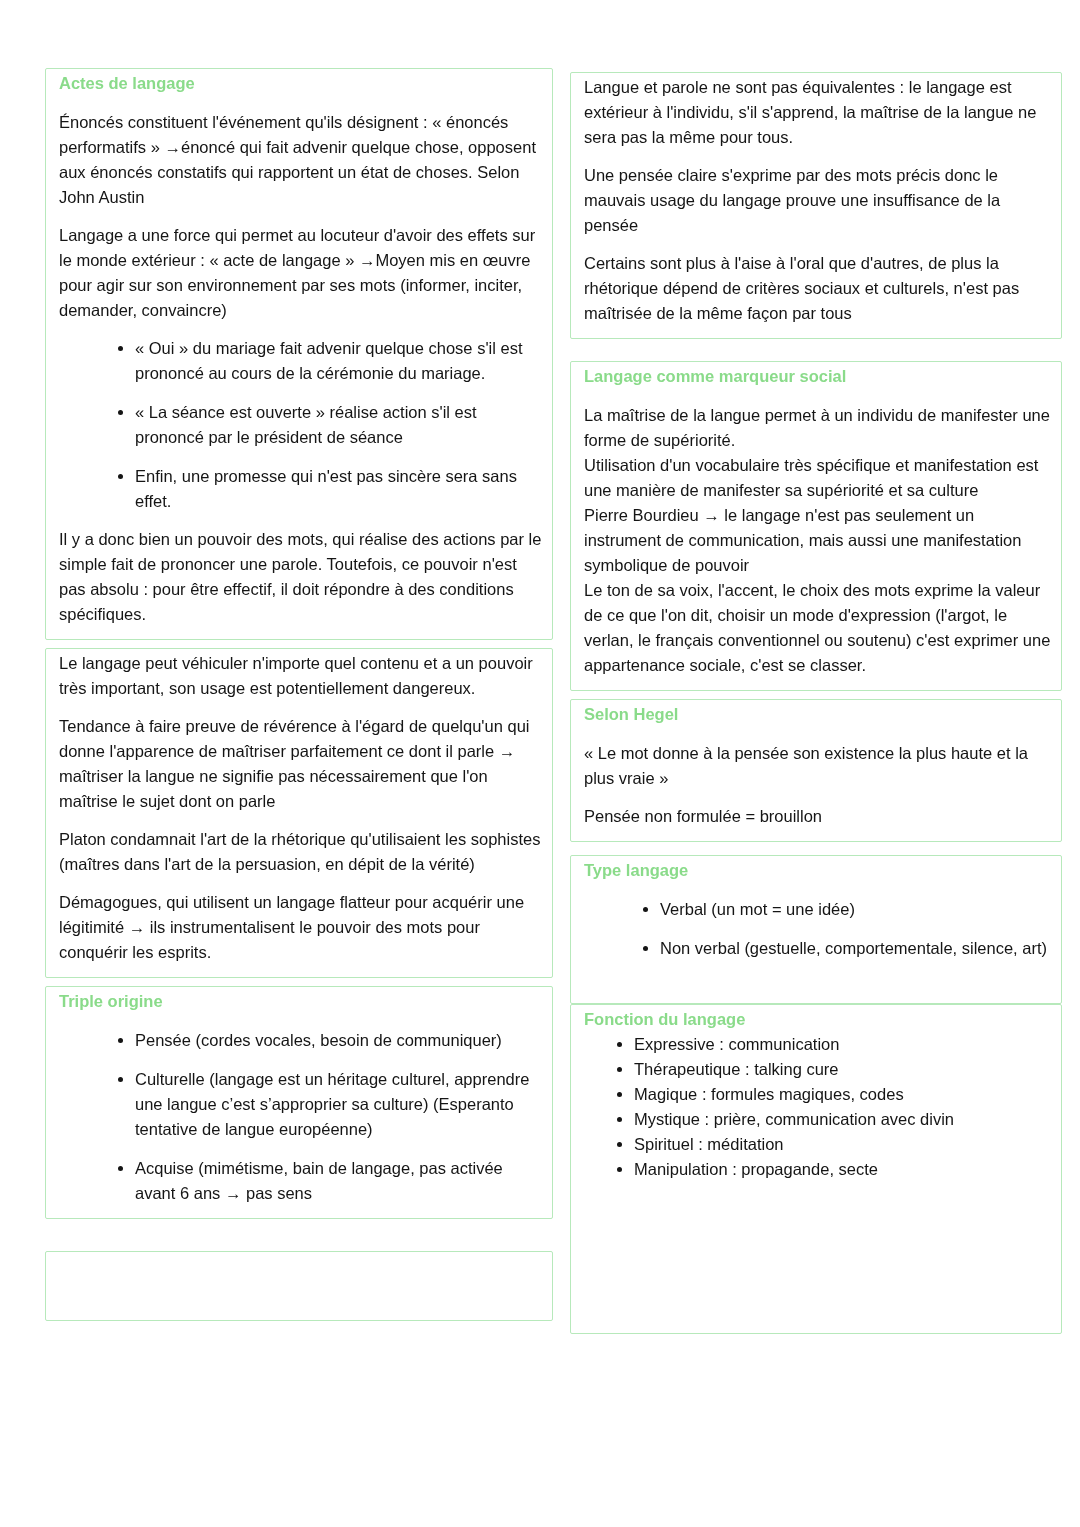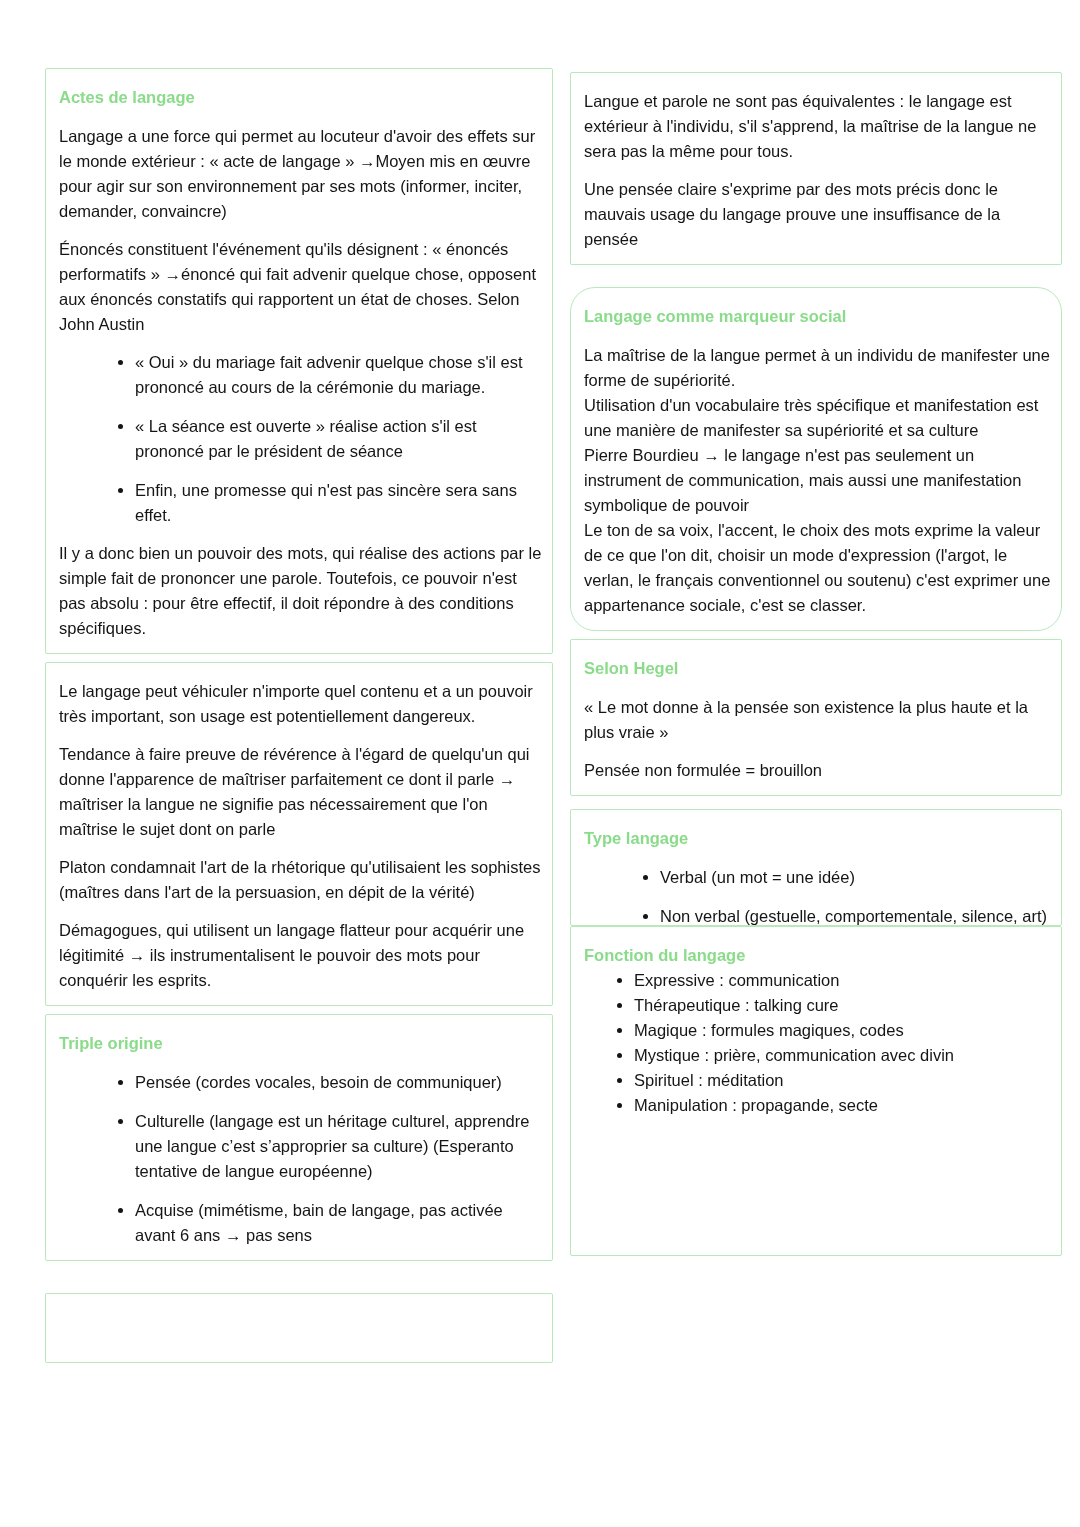--- a/index.html
+++ b/index.html
@@ -16,21 +16,21 @@
     line-height: 25px;
   }
   .column { position: absolute; }
   [data-name="column-left"]  { top: 68px; left: 45px;  width: 508px; }
   [data-name="column-right"] { top: 72px; left: 570px; width: 492px; }
 
   .box {
     border: 1.5px solid #b7e9bb;
     border-radius: 2px;
     background: #ffffff;
-    padding: 16px 10px 12px 13px;
+    padding: 2px 10px 12px 13px;
     margin-bottom: 8px;
   }
   .box-title {
     font-size: 16.5px;
     font-weight: bold;
     color: #8adb8a;
     line-height: 25px;
     margin-bottom: 14px;
   }
   .para { margin-bottom: 13px; }
@@ -43,35 +43,35 @@
   ul.bullets li { margin-bottom: 14px; }
   ul.bullets.tight li { margin-bottom: 0; }
   ul.bullets li:last-child { margin-bottom: 0; }
 
   
   [data-name="box-actes-de-langage"]              { margin-bottom: 8px; }
   [data-name="box-le-langage-comme-un-outil-de-domination"] { margin-bottom: 8px; }
   [data-name="box-triple-origine"]                { margin-bottom: 32px; }
   [data-name="box-bottom-partial"]                { height: 70px; }
   [data-name="box-la-maitrise-du-langage"]        { margin-bottom: 22px; }
-  [data-name="box-langage-comme-marqueur-social"] { margin-bottom: 8px; border-radius: 25px; }
+  [data-name="box-langage-comme-marqueur-social"] { margin-bottom: 8px; }
   [data-name="box-selon-hegel"]                   { margin-bottom: 13px; }
-  [data-name="box-type-langage"]                  { height: 117px; overflow: hidden; margin-bottom: 0; }
+  [data-name="box-type-langage"]                  { height: 149px; overflow: hidden; margin-bottom: 0; }
   [data-name="box-fonction-du-langage"]           { min-height: 330px; margin-bottom: 0; }
   [data-name="box-fonction-du-langage"] .box-title{ margin-bottom: 0; }
 </style>
 </head>
 <body>
 
 <div class="page" data-name="notes-page">
   <div class="column" data-name="column-left">
       <section class="box" data-name="box-actes-de-langage">
         <h2 class="box-title" data-name="box-title">Actes de langage</h2>
+        <p class="para" data-name="paragraph">Énoncés constituent l'événement qu'ils désignent : « énoncés performatifs » →énoncé qui fait advenir quelque chose, opposent aux énoncés constatifs qui rapportent un état de choses. Selon John Austin</p>
         <p class="para" data-name="paragraph">Langage a une force qui permet au locuteur d'avoir des effets sur le monde extérieur : « acte de langage » →Moyen mis en œuvre pour agir sur son environnement par ses mots (informer, inciter, demander, convaincre)</p>
-        <p class="para" data-name="paragraph">Énoncés constituent l'événement qu'ils désignent : « énoncés performatifs » →énoncé qui fait advenir quelque chose, opposent aux énoncés constatifs qui rapportent un état de choses. Selon John Austin</p>
         <ul class="bullets deep" data-name="bullet-list">
           <li data-name="list-item">« Oui » du mariage fait advenir quelque chose s'il est prononcé au cours de la cérémonie du mariage.</li>
           <li data-name="list-item">« La séance est ouverte » réalise action s'il est prononcé par le président de séance</li>
           <li data-name="list-item">Enfin, une promesse qui n'est pas sincère sera sans effet.</li>
         </ul>
         <p class="para" data-name="paragraph">Il y a donc bien un pouvoir des mots, qui réalise des actions par le simple fait de prononcer une parole. Toutefois, ce pouvoir n'est pas absolu : pour être effectif, il doit répondre à des conditions spécifiques.</p>
       </section>
       <section class="box" data-name="box-le-langage-comme-un-outil-de-domination">
         <p class="para" data-name="paragraph">Le langage peut véhiculer n'importe quel contenu et a un pouvoir très important, son usage est potentiellement dangereux.</p>
         <p class="para" data-name="paragraph">Tendance à faire preuve de révérence à l'égard de quelqu'un qui donne l'apparence de maîtriser parfaitement ce dont il parle → maîtriser la langue ne signifie pas nécessairement que l'on maîtrise le sujet dont on parle</p>
@@ -85,20 +85,21 @@
           <li data-name="list-item">Culturelle (langage est un héritage culturel, apprendre une langue c’est s’approprier sa culture) (Esperanto tentative de langue européenne)</li>
           <li data-name="list-item">Acquise (mimétisme, bain de langage, pas activée avant 6 ans → pas sens</li>
         </ul>
       </section>
       <section class="box" data-name="box-bottom-partial"></section>
     </div>
   <div class="column" data-name="column-right">
       <section class="box" data-name="box-la-maitrise-du-langage">
         <p class="para" data-name="paragraph">Langue et parole ne sont pas équivalentes : le langage est extérieur à l'individu, s'il s'apprend, la maîtrise de la langue ne sera pas la même pour tous.</p>
         <p class="para" data-name="paragraph">Une pensée claire s'exprime par des mots précis donc le mauvais usage du langage prouve une insuffisance de la pensée</p>
+        <p class="para" data-name="paragraph">Certains sont plus à l'aise à l'oral que d'autres, de plus la rhétorique dépend de critères sociaux et culturels, n'est pas maîtrisée de la même façon par tous</p>
       </section>
       <section class="box" data-name="box-langage-comme-marqueur-social">
         <h2 class="box-title" data-name="box-title">Langage comme marqueur social</h2>
         <p class="para tight" data-name="paragraph">La maîtrise de la langue permet à un individu de manifester une forme de supériorité.</p>
         <p class="para tight" data-name="paragraph">Utilisation d'un vocabulaire très spécifique et manifestation est une manière de manifester sa supériorité et sa culture</p>
         <p class="para tight" data-name="paragraph">Pierre Bourdieu → le langage n'est pas seulement un instrument de communication, mais aussi une manifestation symbolique de pouvoir</p>
         <p class="para tight" data-name="paragraph">Le ton de sa voix, l'accent, le choix des mots exprime la valeur de ce que l'on dit, choisir un mode d'expression (l'argot, le verlan, le français conventionnel ou soutenu) c'est exprimer une appartenance sociale, c'est se classer.</p>
       </section>
       <section class="box" data-name="box-selon-hegel">
         <h2 class="box-title" data-name="box-title">Selon Hegel</h2>

